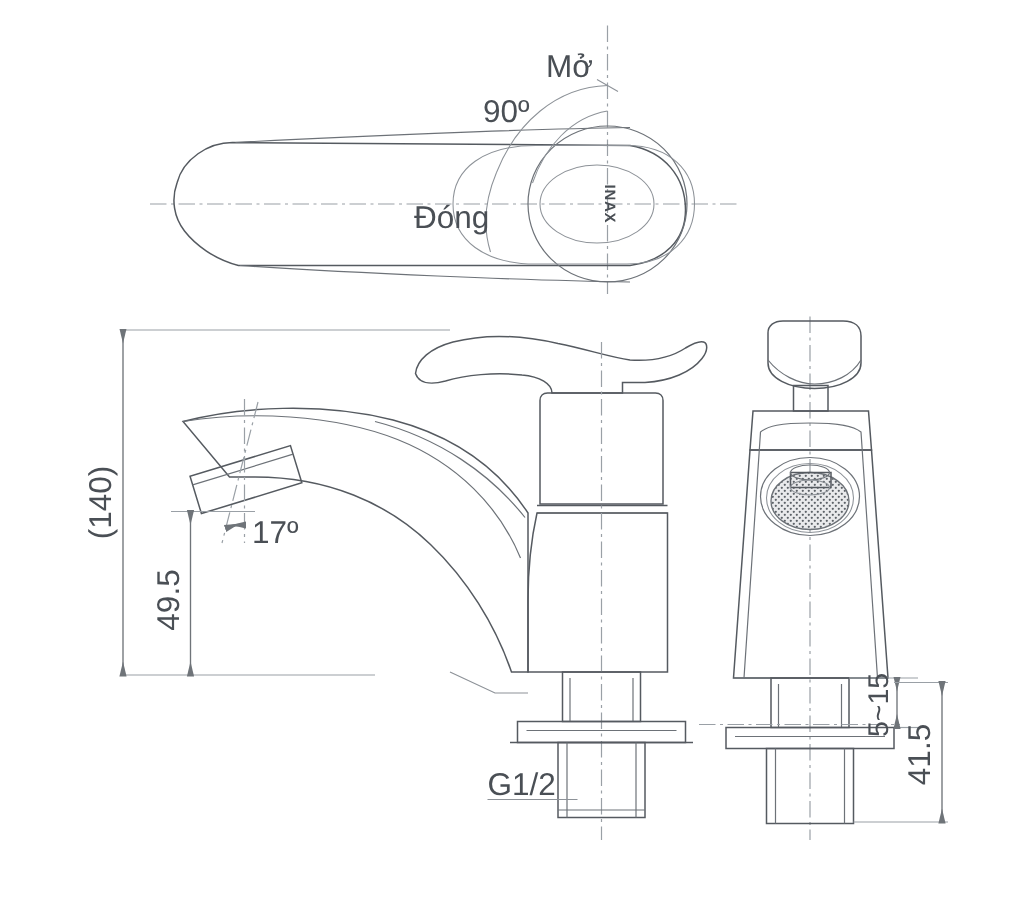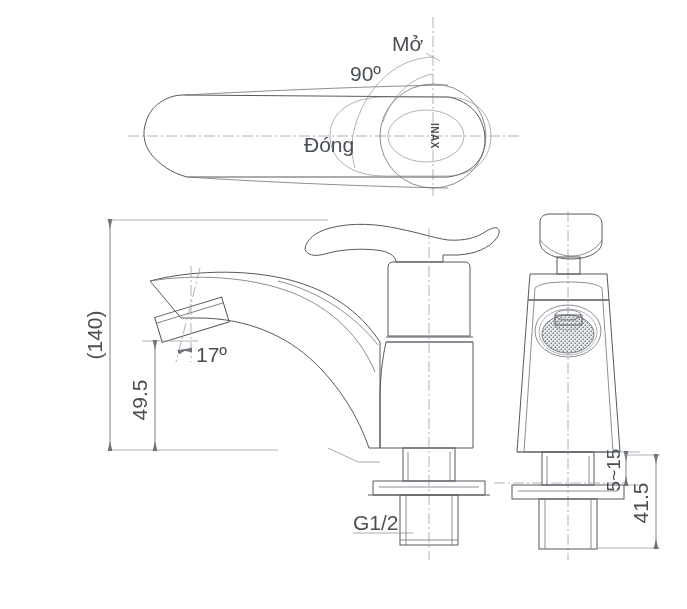--- a/index.html
+++ b/index.html
@@ -13,21 +13,20 @@
     height: 609px;
     font-family: "Liberation Sans", sans-serif;
     overflow: hidden;
     position: relative;
   }
   #drawing-root {
     position: absolute;
     left: 0; top: 0;
     width: 607px;
     height: 609px;
-    padding-left: 28px;
   }
   svg.dwg {
     display: block;
     width: 687px;
     height: 609px;
   }
   
   .obj      { fill: none; stroke: #555a60; stroke-width: 1; }
   .obj-thin { fill: none; stroke: #6d7278; stroke-width: 0.8; }
   .obj-lt   { fill: none; stroke: #8d9298; stroke-width: 0.7; }

